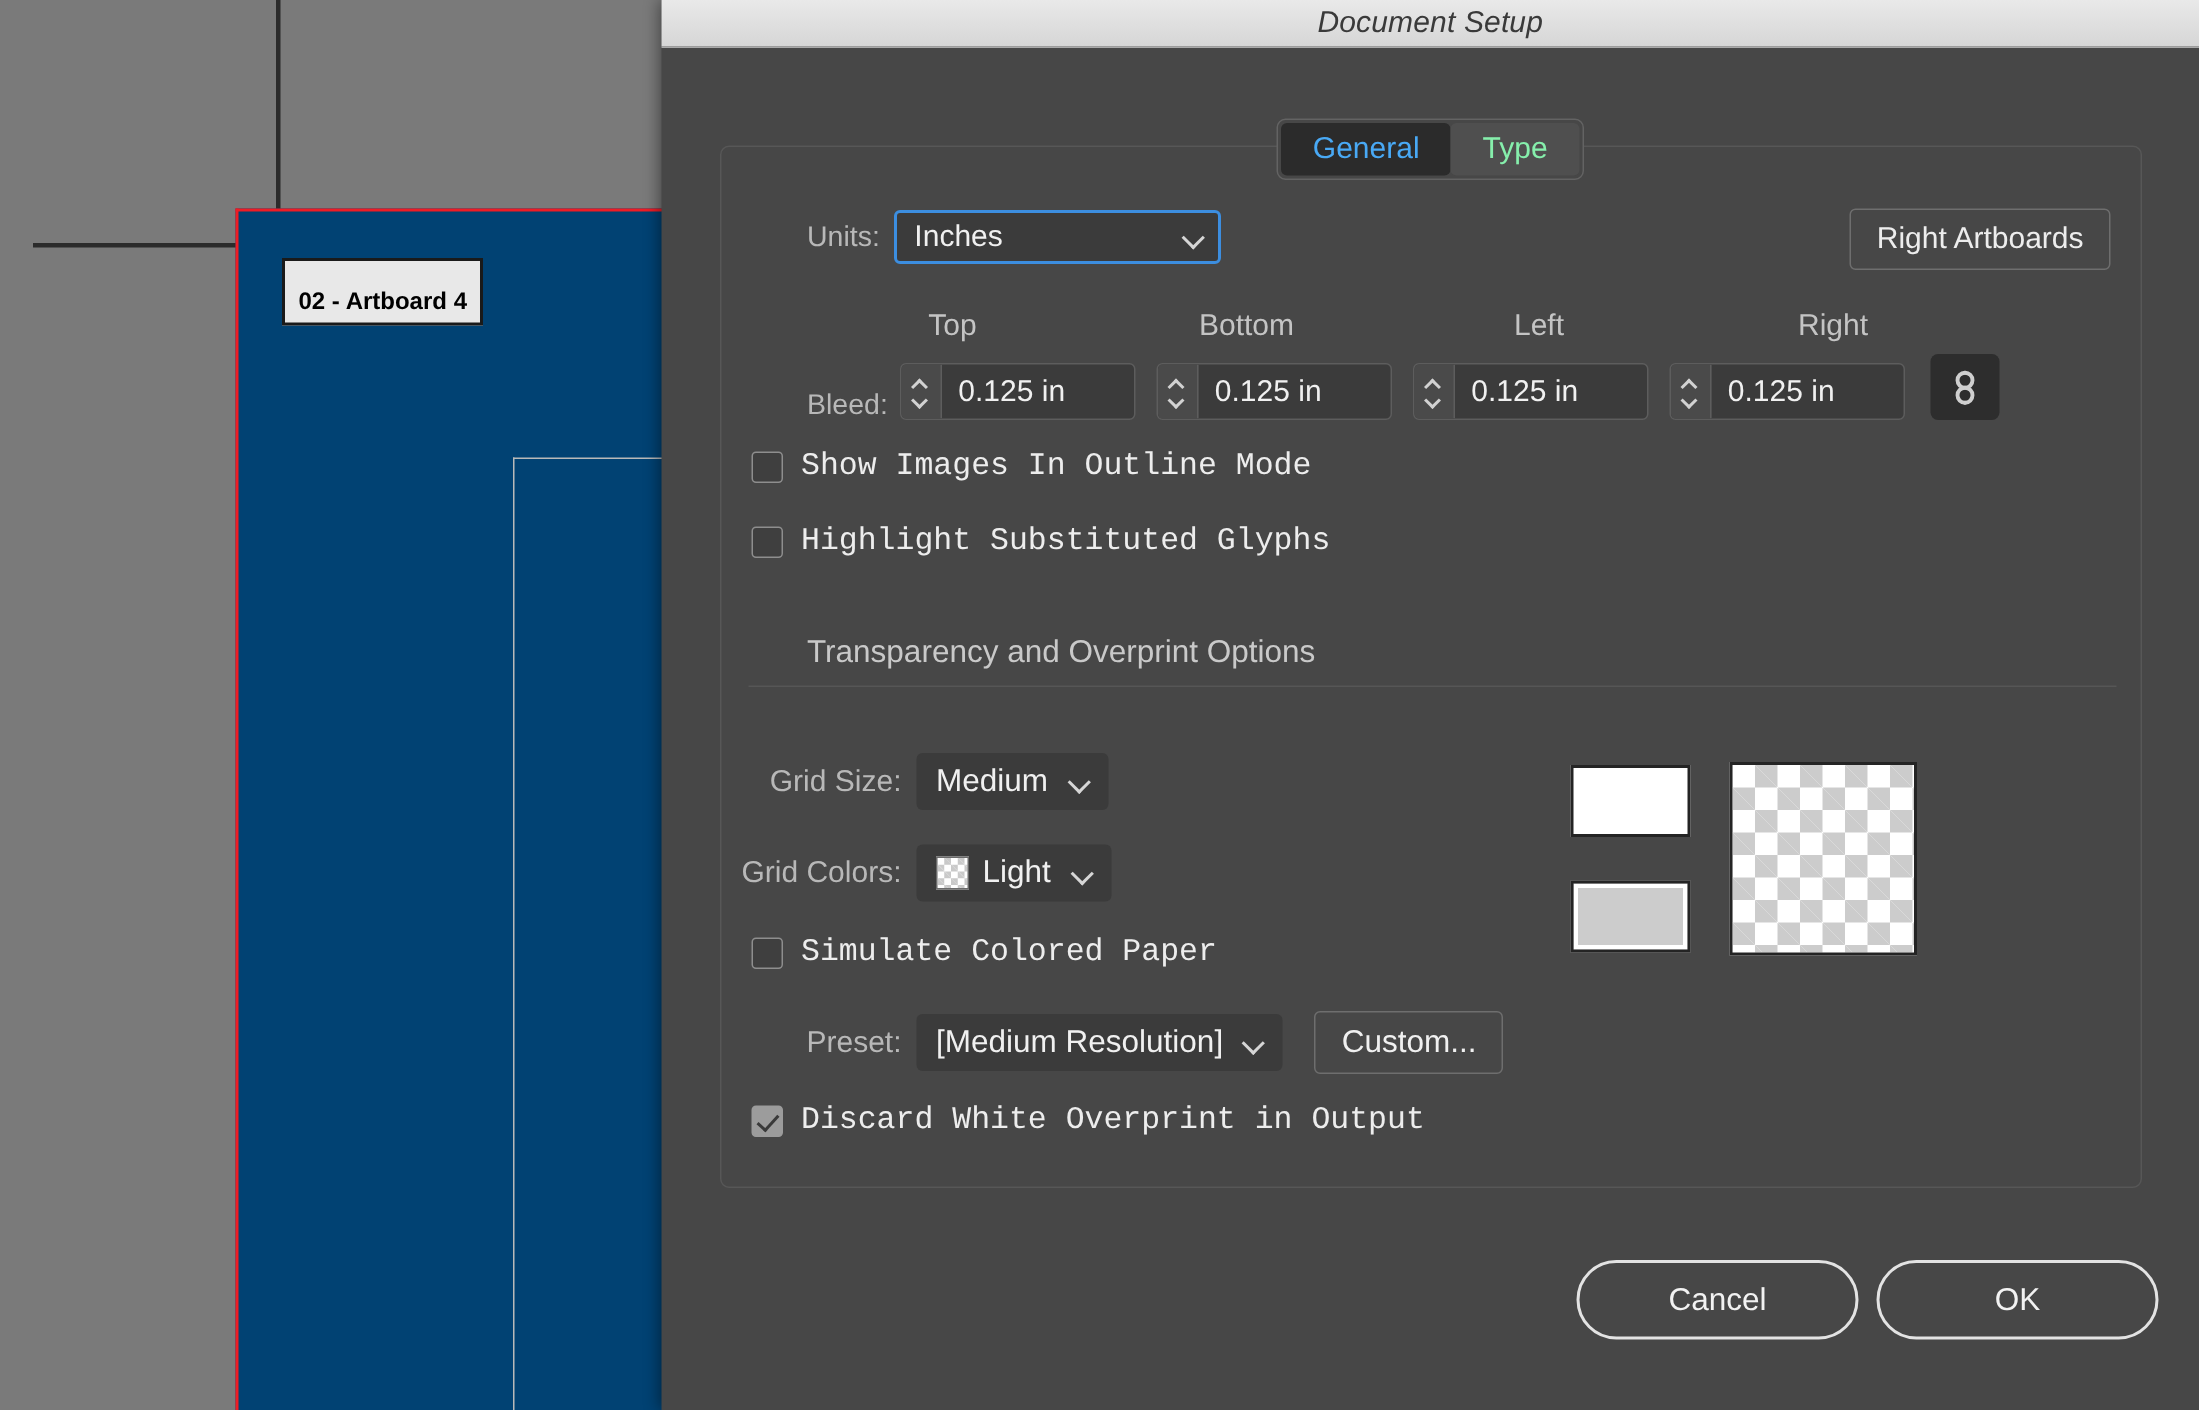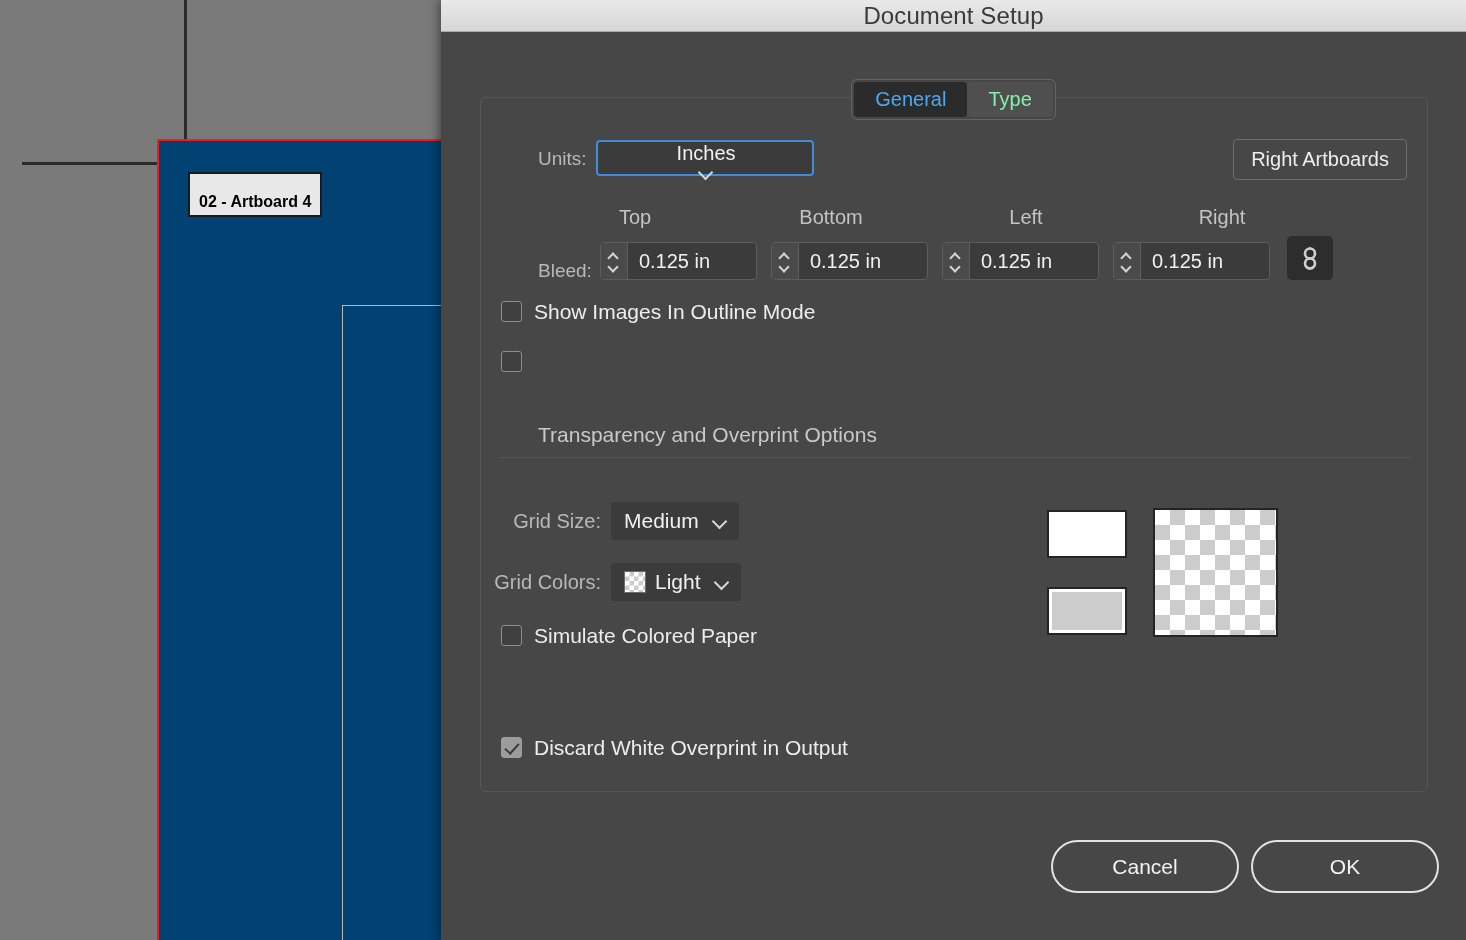--- a/index.html
+++ b/index.html
@@ -72,23 +72,24 @@
   }
   #titlebar {
     height: 31px;
     background: linear-gradient(#e9e9e9, #d6d6d6);
     border-bottom: 1px solid #a9a9a9;
     display: flex;
     align-items: center;
     justify-content: center;
   }
   #titlebar-text {
-    font-size: 24px;
+    font-size: 20px;
     color: #3a3a3a;
     letter-spacing: .1px;
+    font-style: italic;
   }
 
   
   #tabbar {
     position: absolute;
     left: 0; top: 79px;
     width: 100%;
     display: flex;
     justify-content: center;
     z-index: 3;
@@ -144,21 +145,20 @@
   #units-select {
     width: 218px; height: 36px;
     background: #3b3b3b;
     border: 2px solid #3c8ee0;
     border-radius: 4px;
     display: flex;
     align-items: center;
     padding: 0 9px 0 12px;
     box-sizing: border-box;
     position: relative;
-    flex-direction: column;
   }
   #units-select .val {
     color: #f0f0f0;
     font-size: 20px;
     flex: 1;
   }
   .chev {
     width: 14px; height: 14px;
     position: relative;
     flex: none;
@@ -257,20 +257,21 @@
     display: flex;
     align-items: center;
     justify-content: center;
     margin-left: 3px;
   }
 
   
   .cbrow {
     position: absolute;
     display: flex;
+    font-family: Liberation Mono, monospace;
   }
   .cbox {
     width: 21px; height: 21px;
     border: 1px solid #8e8e8e;
     border-radius: 3px;
     background: #3f3f3f;
     box-sizing: border-box;
     margin-right: 12px;
     flex: none;
     position: relative;
@@ -499,20 +500,21 @@
       </div>
     </div>
 
     <div class="cbrow" style="left:20px; top:203px;">
       <div class="cbox"></div>
       <div class="cblabel">Show Images In Outline Mode</div>
     </div>
 
     <div class="cbrow" style="left:20px; top:253px;">
       <div class="cbox"></div>
+      <div class="cblabel">Highlight Substituted Glyphs</div>
     </div>
 
     <div id="trans-header">
       <div class="txt">Transparency and Overprint Options</div>
       <div class="rule"></div>
     </div>
 
     <div class="selrow" style="left:-28px; top:404px;">
       <div class="lbl">Grid Size:</div>
       <div class="sel">
@@ -532,20 +534,28 @@
 
     <div class="swatch" id="swatch-white"></div>
     <div class="swatch" id="swatch-gray"></div>
     <div id="checker-preview"></div>
 
     <div class="cbrow" style="left:20px; top:527px;">
       <div class="cbox"></div>
       <div class="cblabel">Simulate Colored Paper</div>
     </div>
 
+    <div class="selrow" style="left:-28px; top:576px;">
+      <div class="lbl">Preset:</div>
+      <div class="sel">
+        <span class="val">[Medium Resolution]</span>
+        <span class="chev"></span>
+      </div>
+      <div id="custom-btn">Custom...</div>
+    </div>
 
     <div class="cbrow" style="left:20px; top:639px;">
       <div class="cbox checked"></div>
       <div class="cblabel">Discard White Overprint in Output</div>
     </div>
 
   </div>
 
   <div id="footer">
     <div class="pillbtn">Cancel</div>

